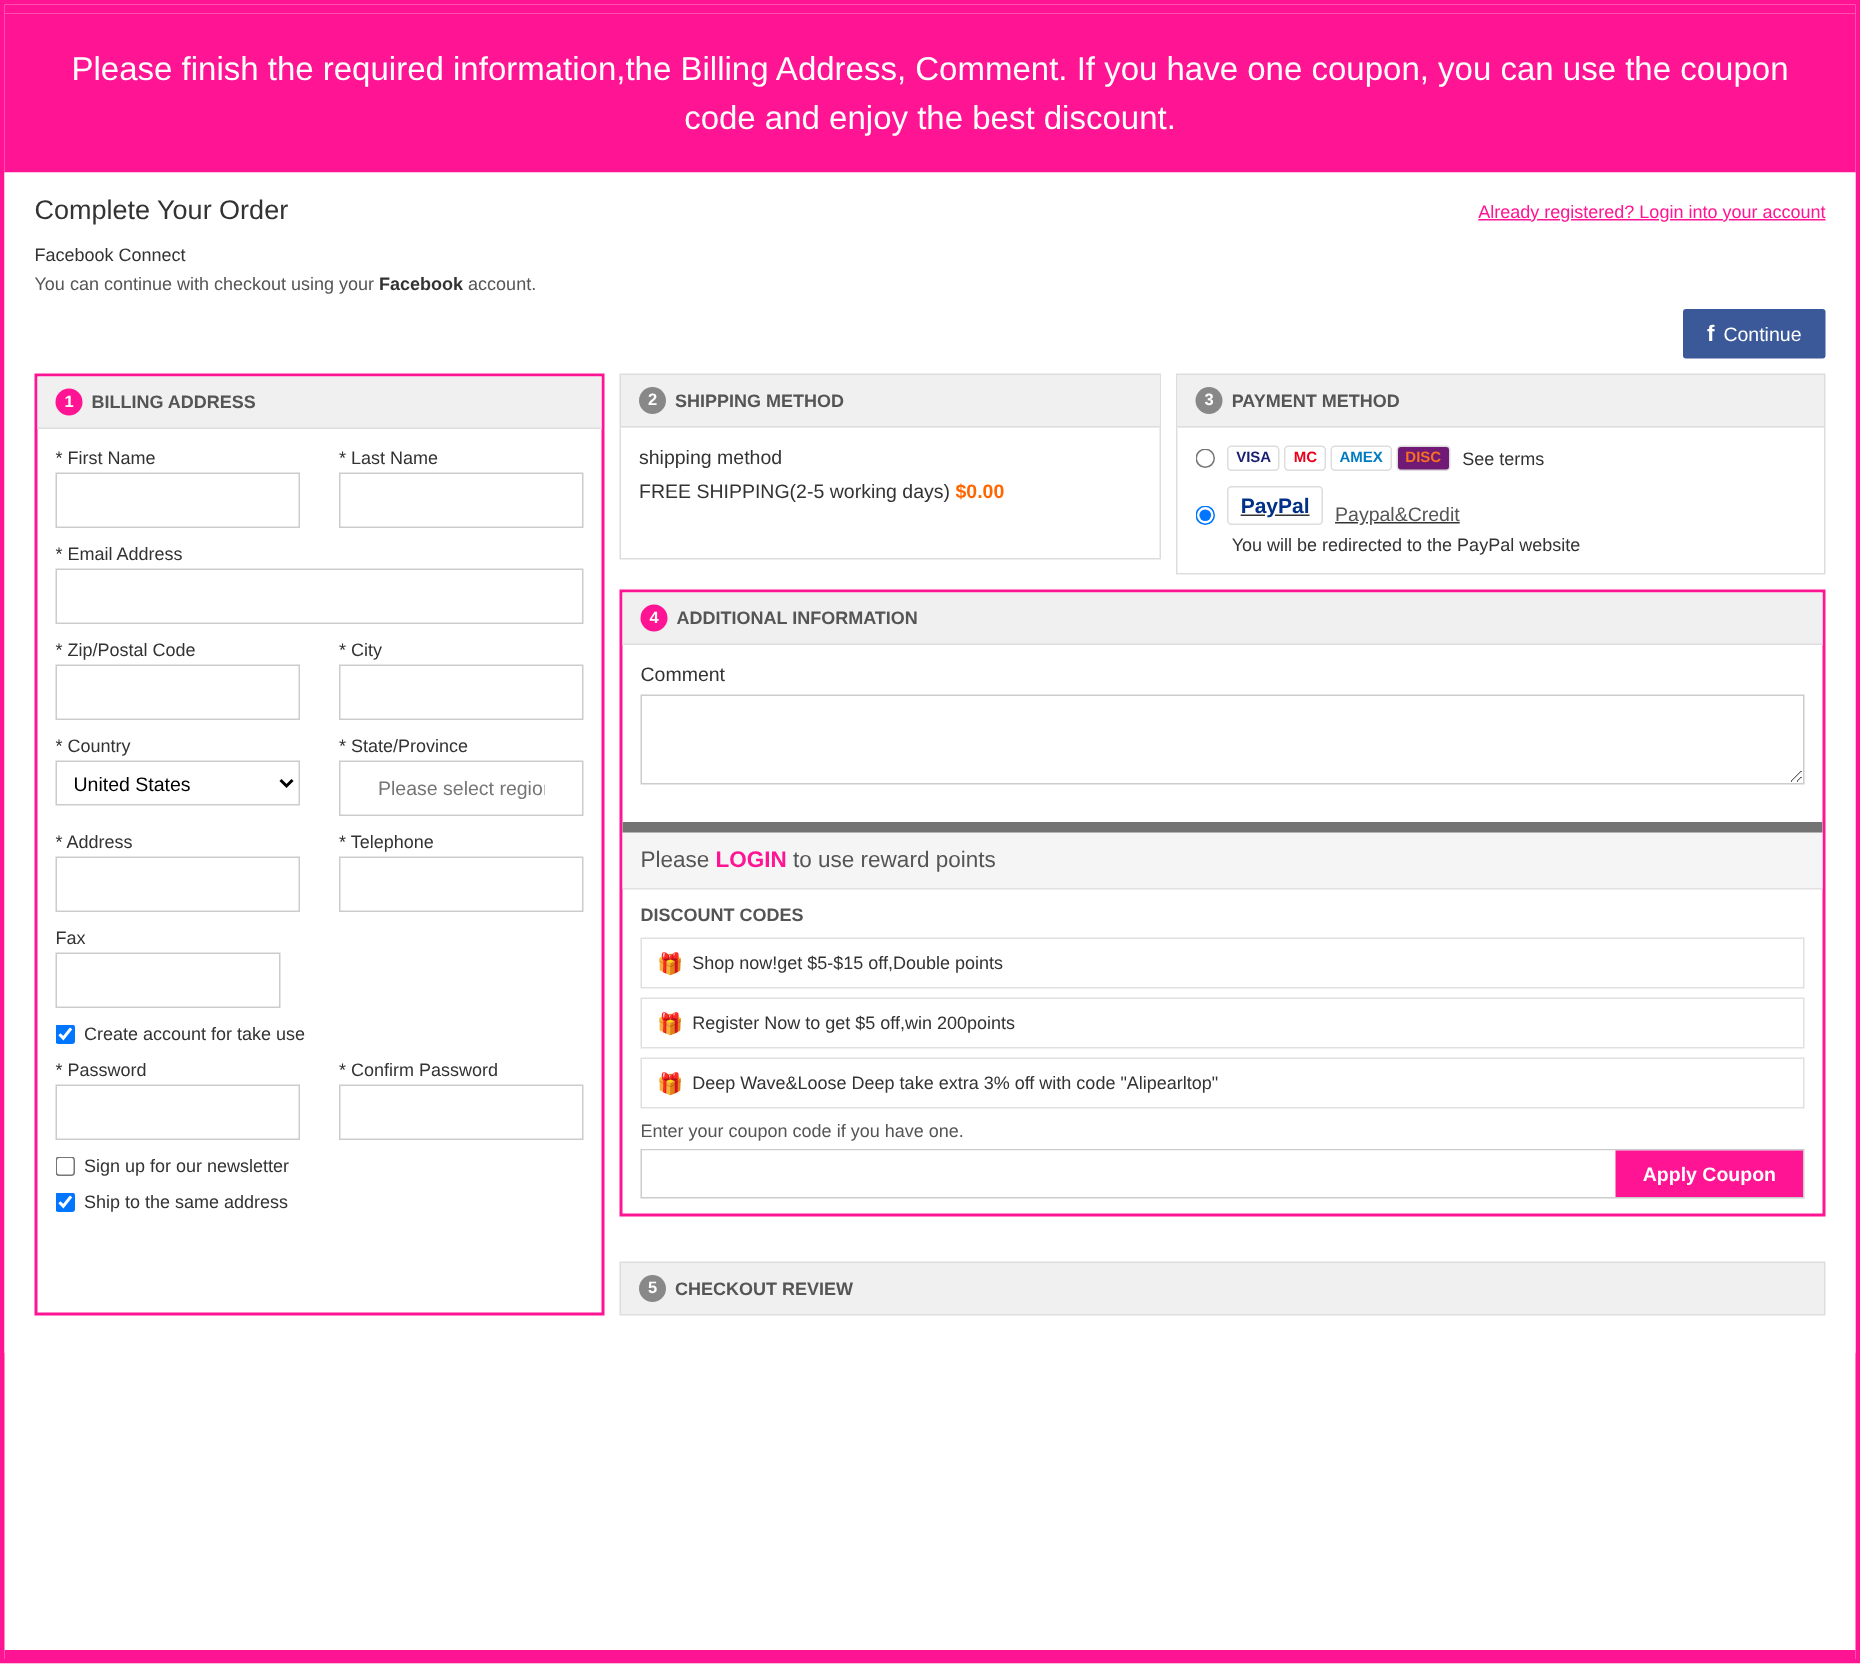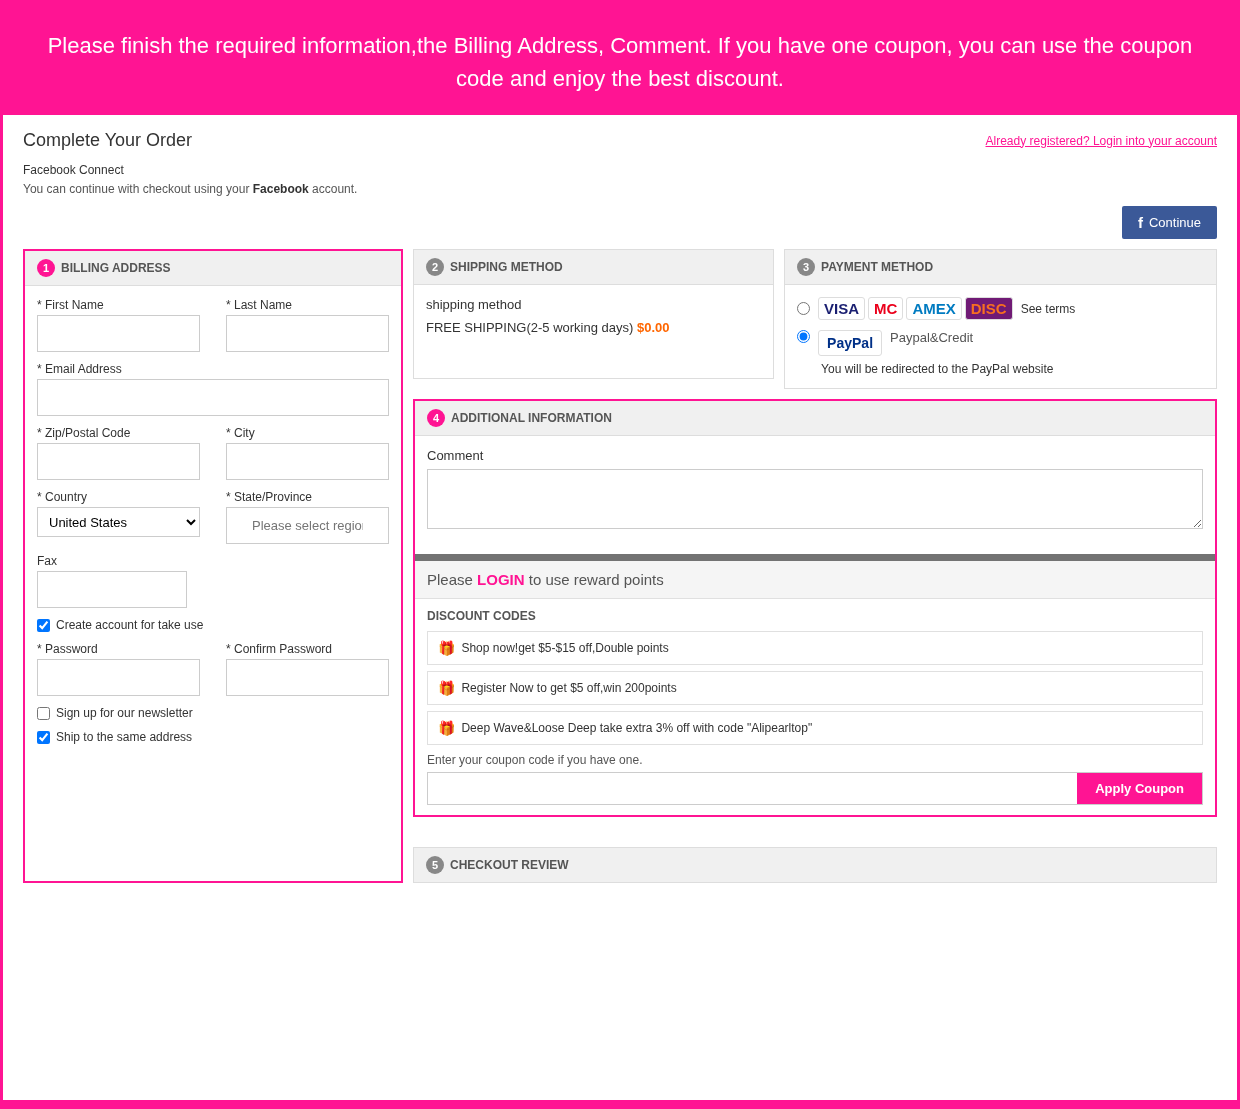--- a/index.html
+++ b/index.html
@@ -191,33 +191,34 @@
     }
     .card-icons {
       display: flex;
       gap: 3px;
       align-items: center;
     }
     .card-icon {
       border: 1px solid #ddd;
       border-radius: 3px;
       padding: 2px 5px;
-      font-size: 15px;
+      font-size: 10px;
       font-weight: bold;
     }
     .visa-card { color: #1a1f71; background: #fff; }
     .mc-card { color: #eb001b; background: #fff; }
     .amex-card { color: #007bc1; background: #fff; }
     .disc-card { color: #f76f20; background: #701a75; }
     .see-terms { color: #333; font-size: 12px; }
     .paypal-option {
       display: flex;
-      align-items: flex-start;
+      align-items: flex-end;
       gap: 8px;
       margin-bottom: 6px;
+      text-decoration: underline;
     }
     .paypal-logo {
       background: #fff;
       border: 1px solid #ddd;
       border-radius: 3px;
       padding: 4px 8px;
       font-size: 14px;
       font-weight: bold;
       color: #003087;
     }
@@ -417,20 +418,30 @@
           <div class="form-row">
             <div class="form-group">
               <label class="form-label">* Country</label>
               <select class="form-select">
                 <option>United States</option>
               </select>
             </div>
             <div class="form-group">
               <label class="form-label">* State/Province</label>
               <input class="form-input" type="text" placeholder="Please select region, state" style="">
+            </div>
+          </div>
+          <div class="form-row">
+            <div class="form-group">
+              <label class="form-label">* Address</label>
+              <input class="form-input" type="text" style="">
+            </div>
+            <div class="form-group">
+              <label class="form-label">* Telephone</label>
+              <input class="form-input" type="text" style="">
             </div>
           </div>
           <div class="form-row">
             <div class="form-group" style="flex:0 0 150px">
               <label class="form-label">Fax</label>
               <input class="form-input" type="text" style="">
             </div>
           </div>
           <div class="checkbox-row">
             <input type="checkbox" checked="" style="">

